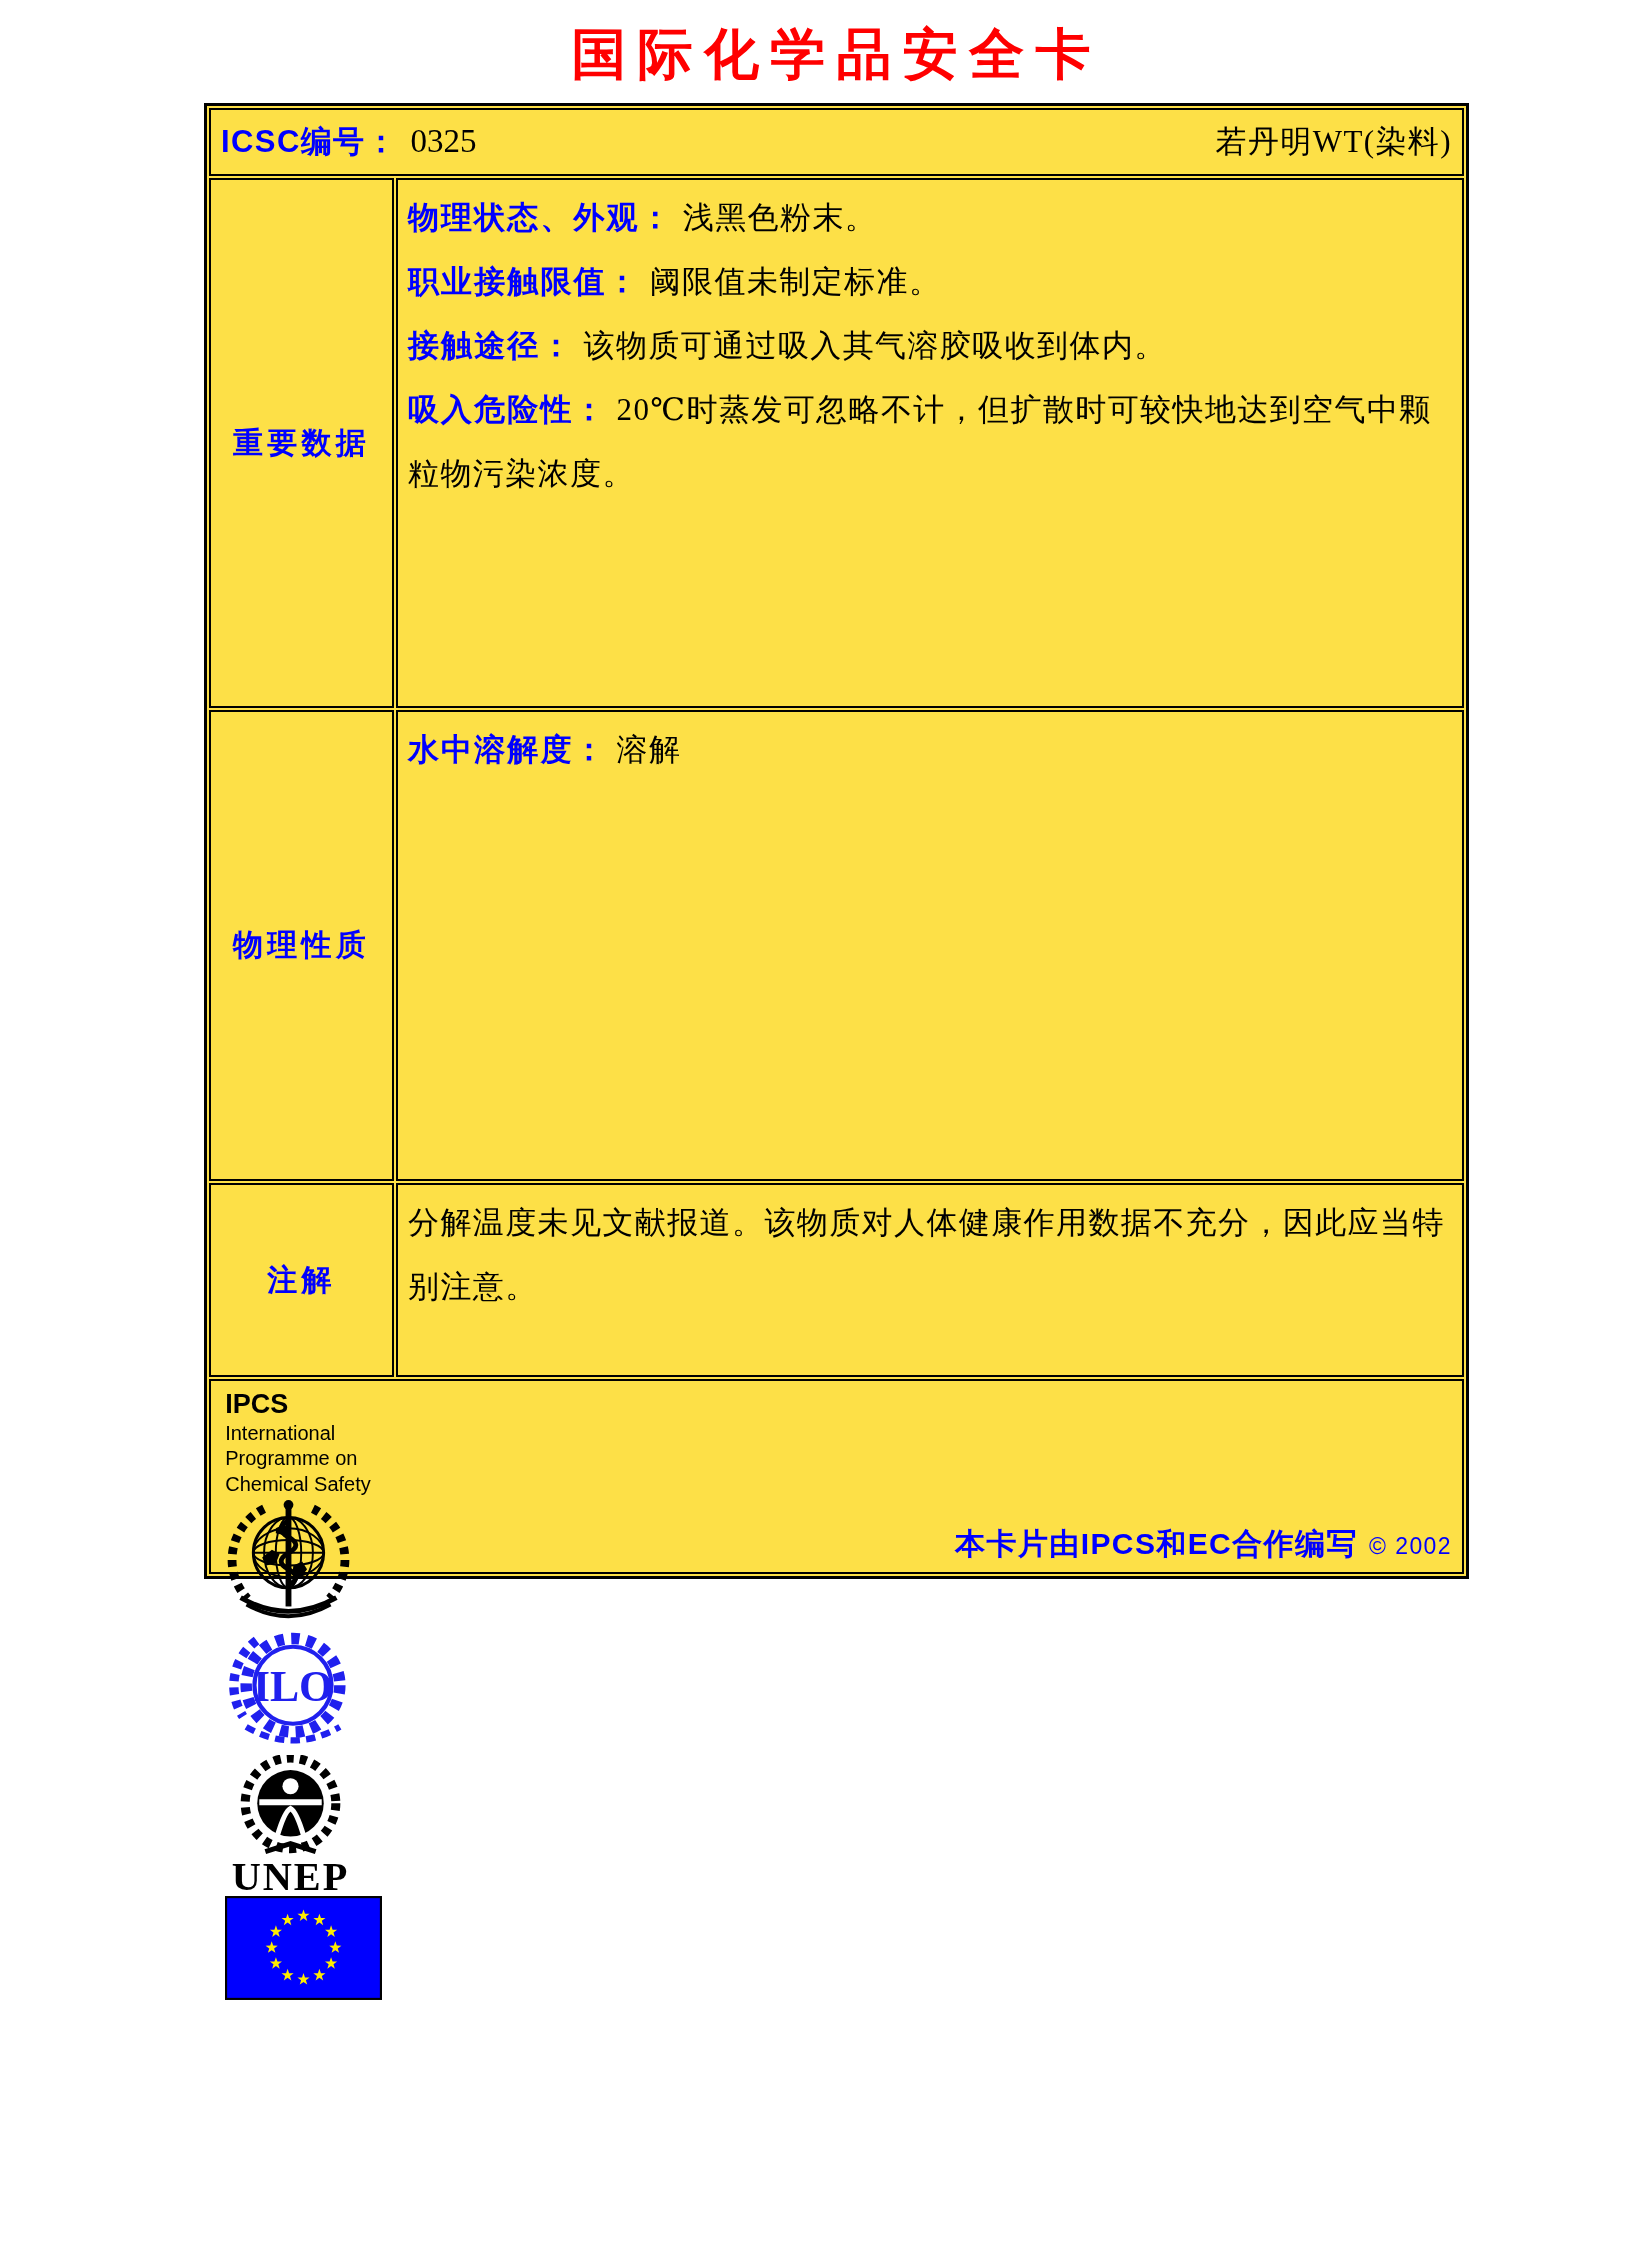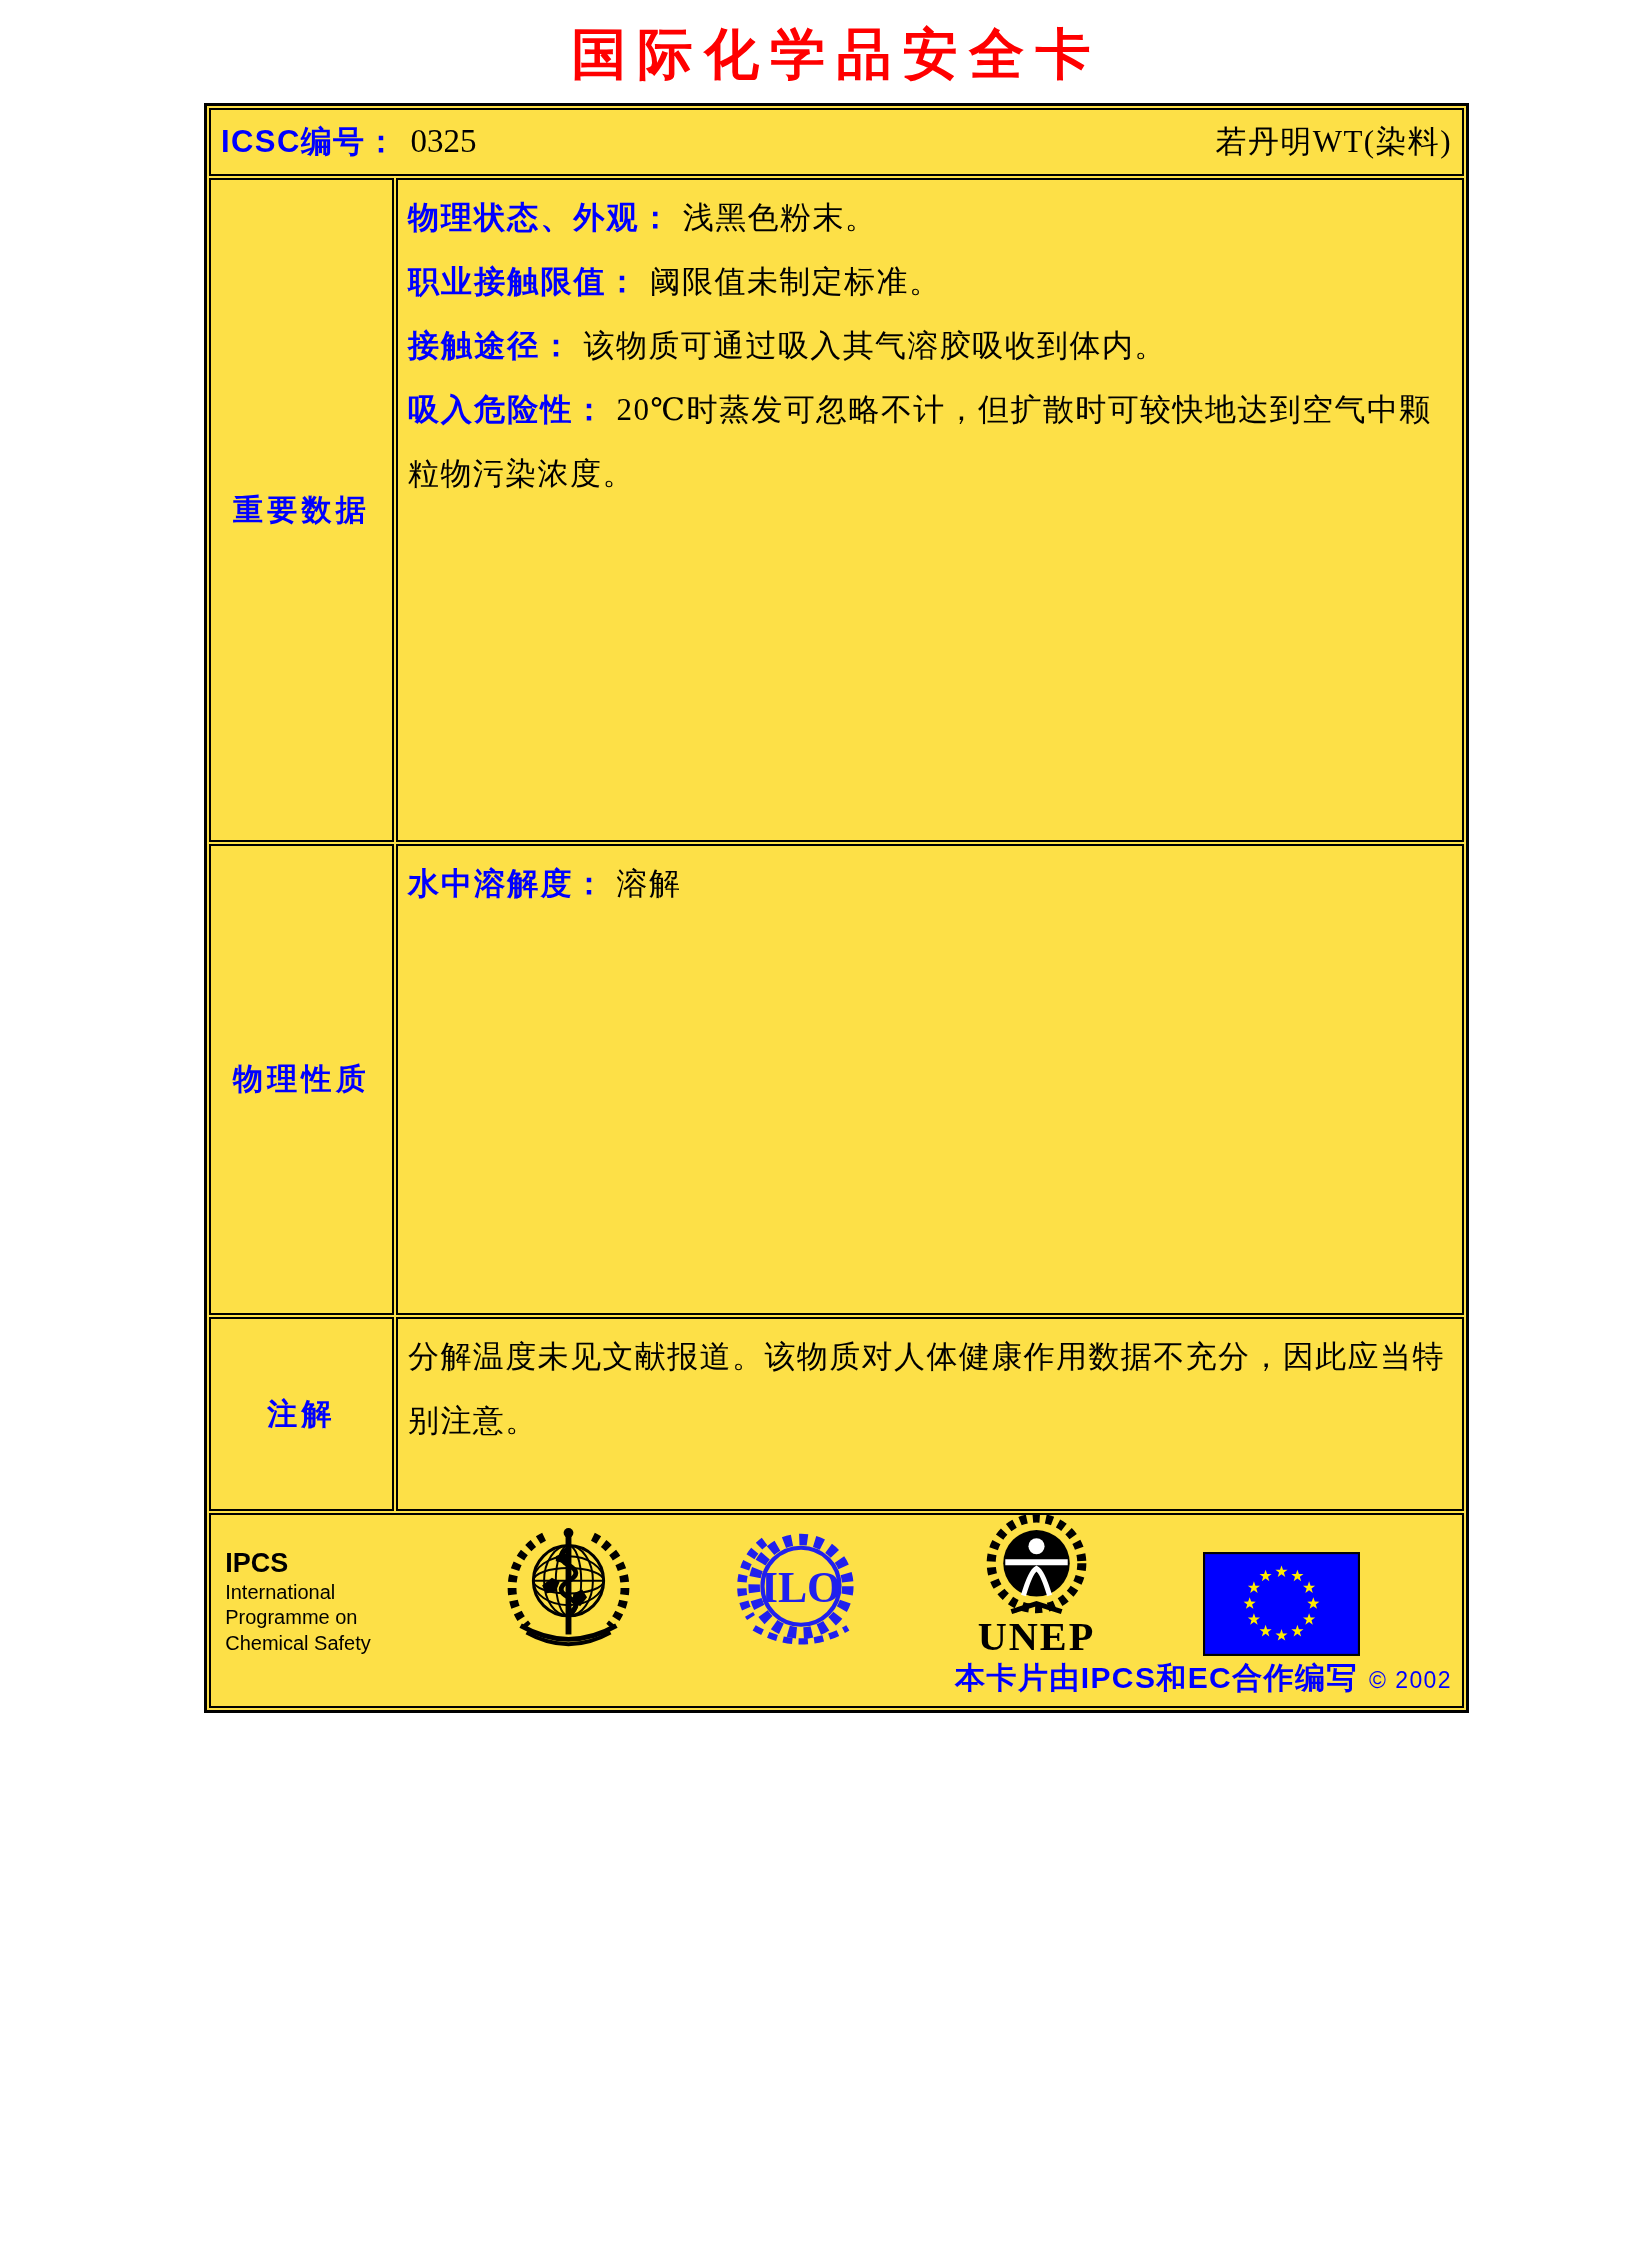--- a/index.html
+++ b/index.html
@@ -56,32 +56,33 @@
     font-size:31px;
     line-height:64px;
     letter-spacing:1.4px;
   }
   .field {
     color:#0000ff; font-weight:bold;
     font-family:"Liberation Sans","DejaVu Sans",sans-serif;
     letter-spacing:2.1px;
     margin-right:10px;
   }
-  td.h-r1 { height:664px; }
+  td.h-r1 { height:530px; }
   td.h-r2 { height:471px; }
   td.h-r3 { height:146px; }
   td.h-r4 { height:194px; }
   td.h-r5 { height:141px; }
   
   td.footer-cell { height:195px; padding:7px 10px 4.2px 10px; }
   .logos-row {
-    display:flex; align-items:flex-end;
+    display:flex; align-items:flex-start;
     padding:0 92px 0 4.2px;
     justify-content:space-between;
     height:134px;
+    flex-direction:column;
   }
   .ipcs-block { font-family:"Liberation Sans","DejaVu Sans",sans-serif; width:178px; }
   .ipcs-abbr { font-size:27px; font-weight:bold; line-height:33px; }
   .ipcs-line { font-size:20px; line-height:25.4px; }
   .footer-caption {
     text-align:right; margin-top:2px;
     color:#0000ff; font-weight:bold;
     font-family:"Liberation Sans","DejaVu Sans",sans-serif;
     font-size:30px; letter-spacing:1.4px;
   }

